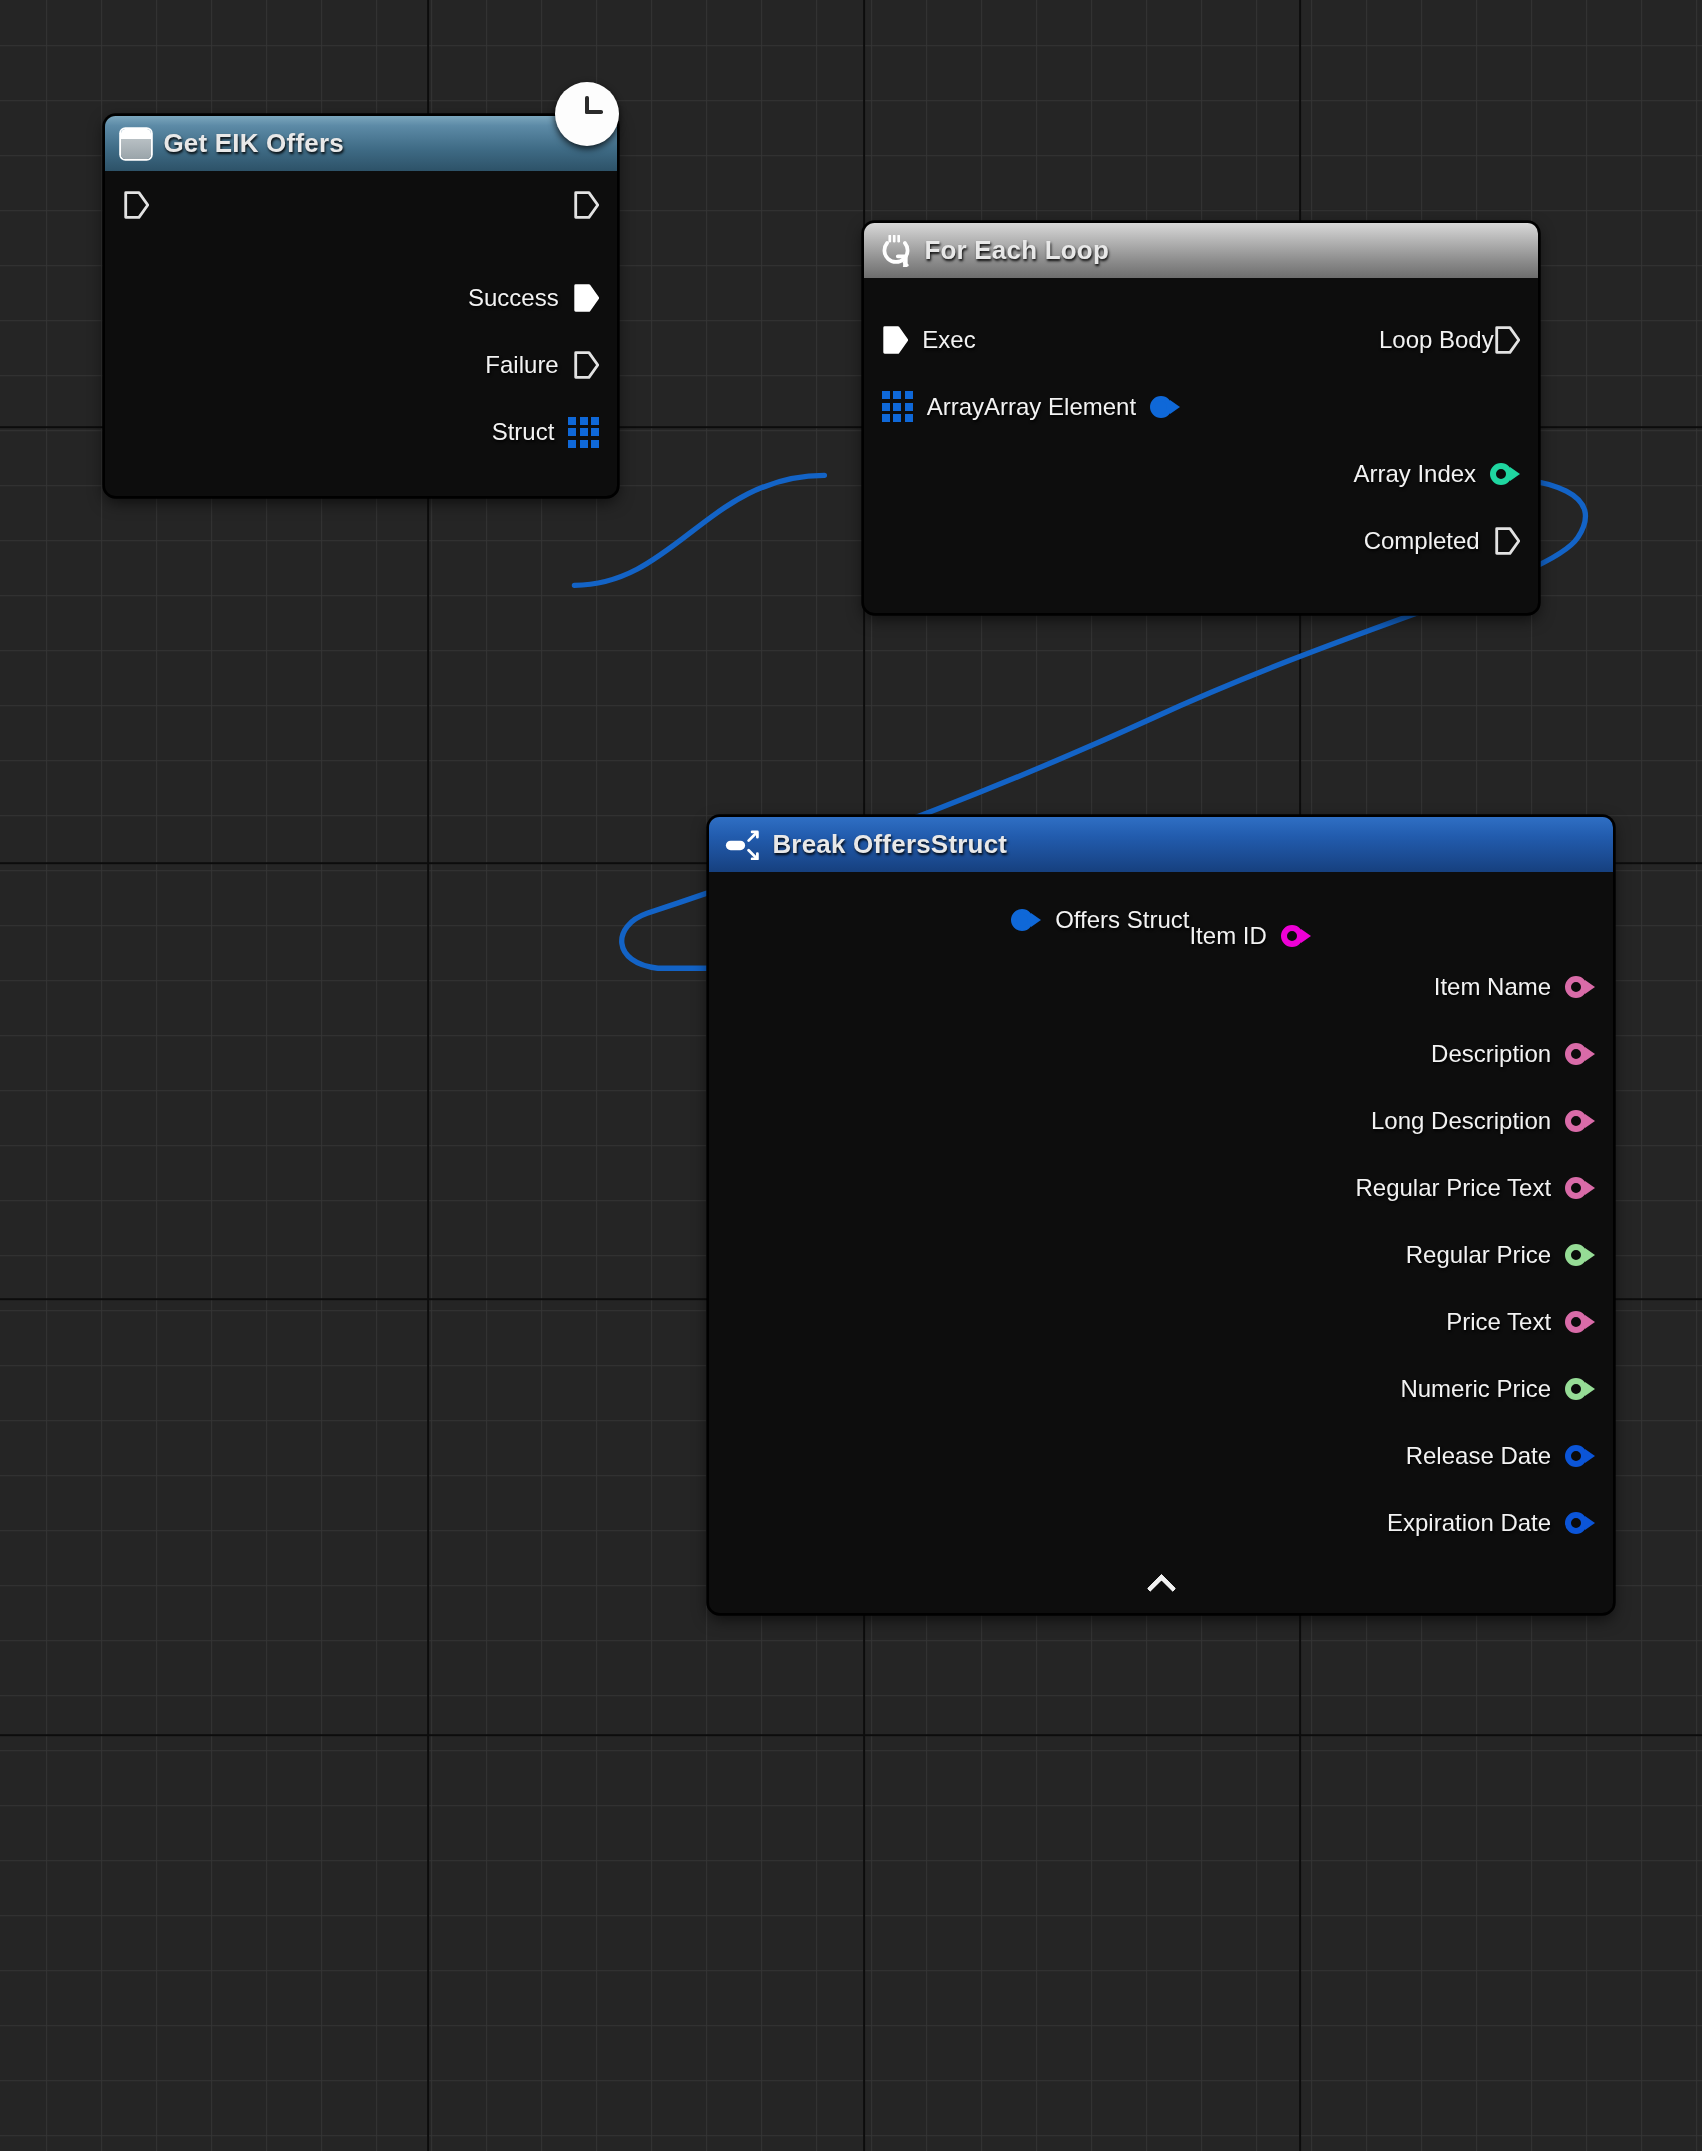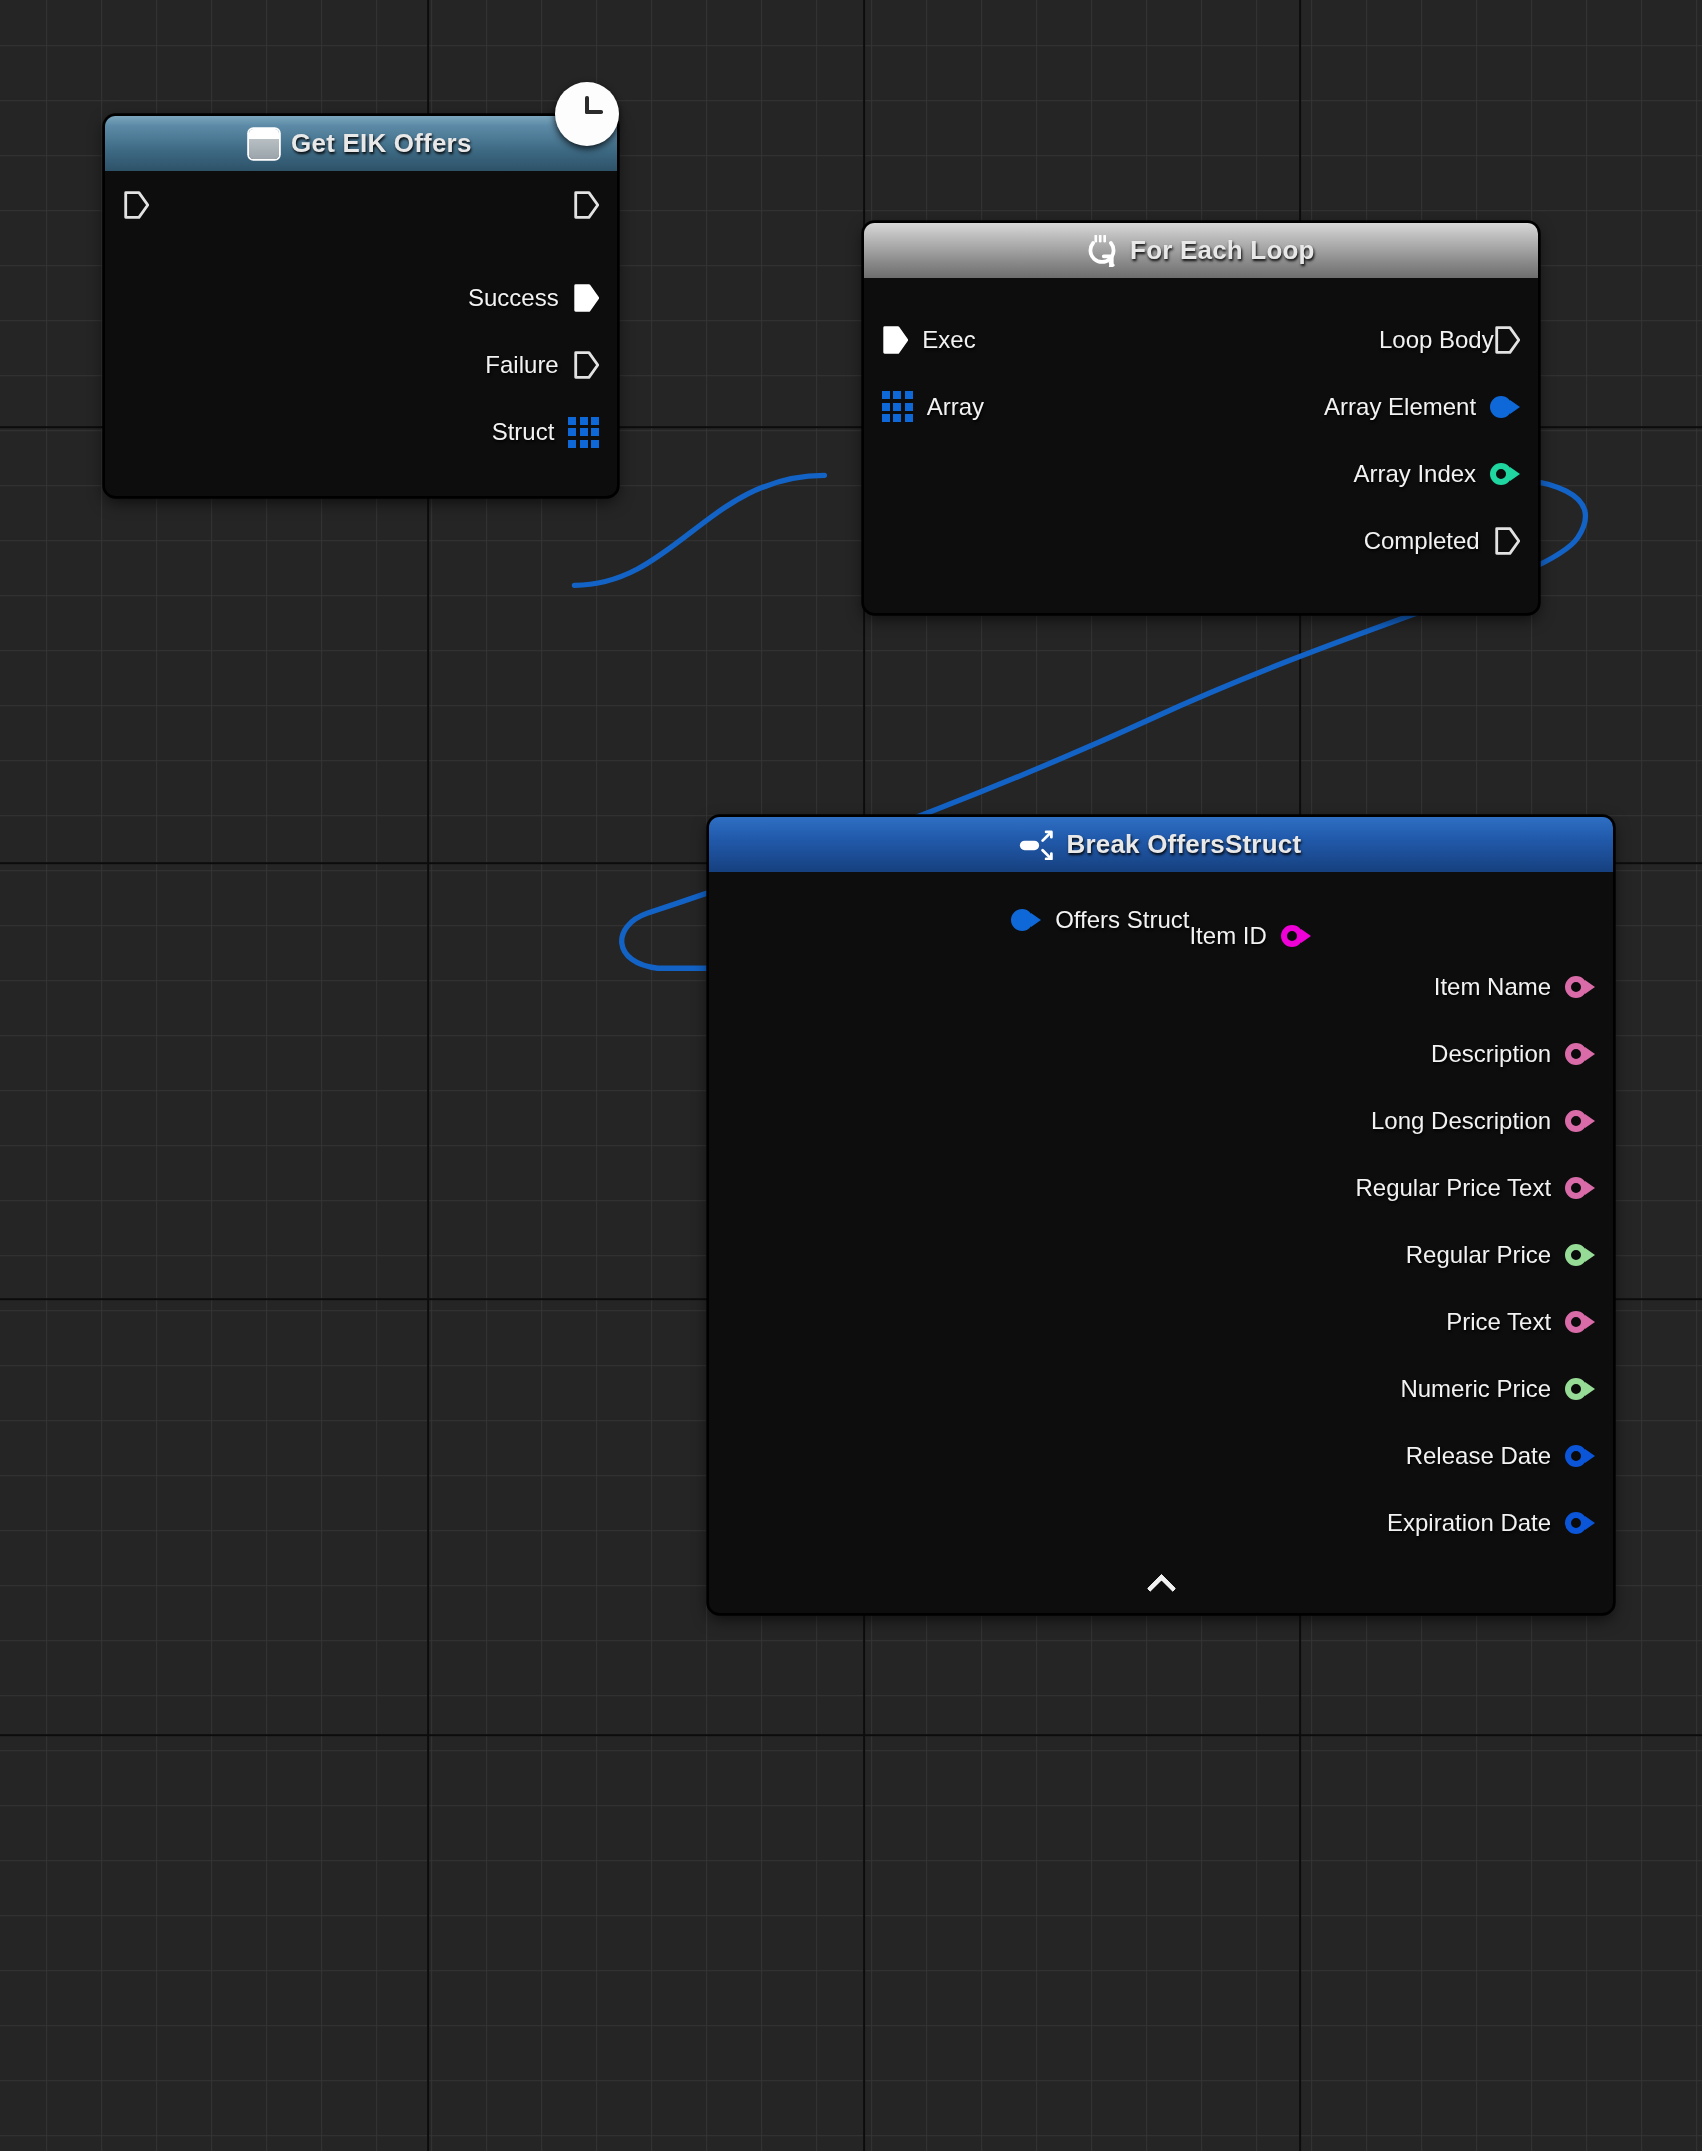--- a/index.html
+++ b/index.html
@@ -52,21 +52,20 @@
     overflow: hidden;
   }
 
   .node-header {
     position: relative;
     height: 55px;
     display: flex;
     align-items: center;
     gap: 12.4px;
     padding: 0 17.7px 0 16px;
-    justify-content: center;
   }
 
   .node-title {
     font-size: 26px;
     font-weight: bold;
     color: #e8e8e8;
     letter-spacing: 0.2px;
     text-shadow: 0.9px 1.8px 2.7px rgba(0,0,0,.95);
     white-space: nowrap;
   }
@@ -306,21 +305,21 @@
         <span style="display:flex; align-items:center;">
           <span class="pin-label" style="">Loop Body</span>
           <span class="pin-exec">
             <svg viewBox="0 0 30 34" width="26.6" height="30">
               <path d="M3 3 L18 3 L28 17 L18 31 L3 31 Z" fill="none" stroke="#e2e2e2" stroke-width="3.2" stroke-linejoin="round"></path>
             </svg>
           </span>
         </span>
       </div>
 
-      <div style="display:flex; justify-content:space-between; align-items:center; height:67px; padding:0 17.7px;">
+      <div style="display:flex; align-items:center; height:67px; padding:0 17.7px;">
         <span style="display:flex; align-items:center;">
           <span class="pin-array" style="color:#0f68d8;">
             <i></i>
               <i></i>
               <i></i>
               <i></i>
               <i></i>
               <i></i>
               <i></i>
               <i></i>

